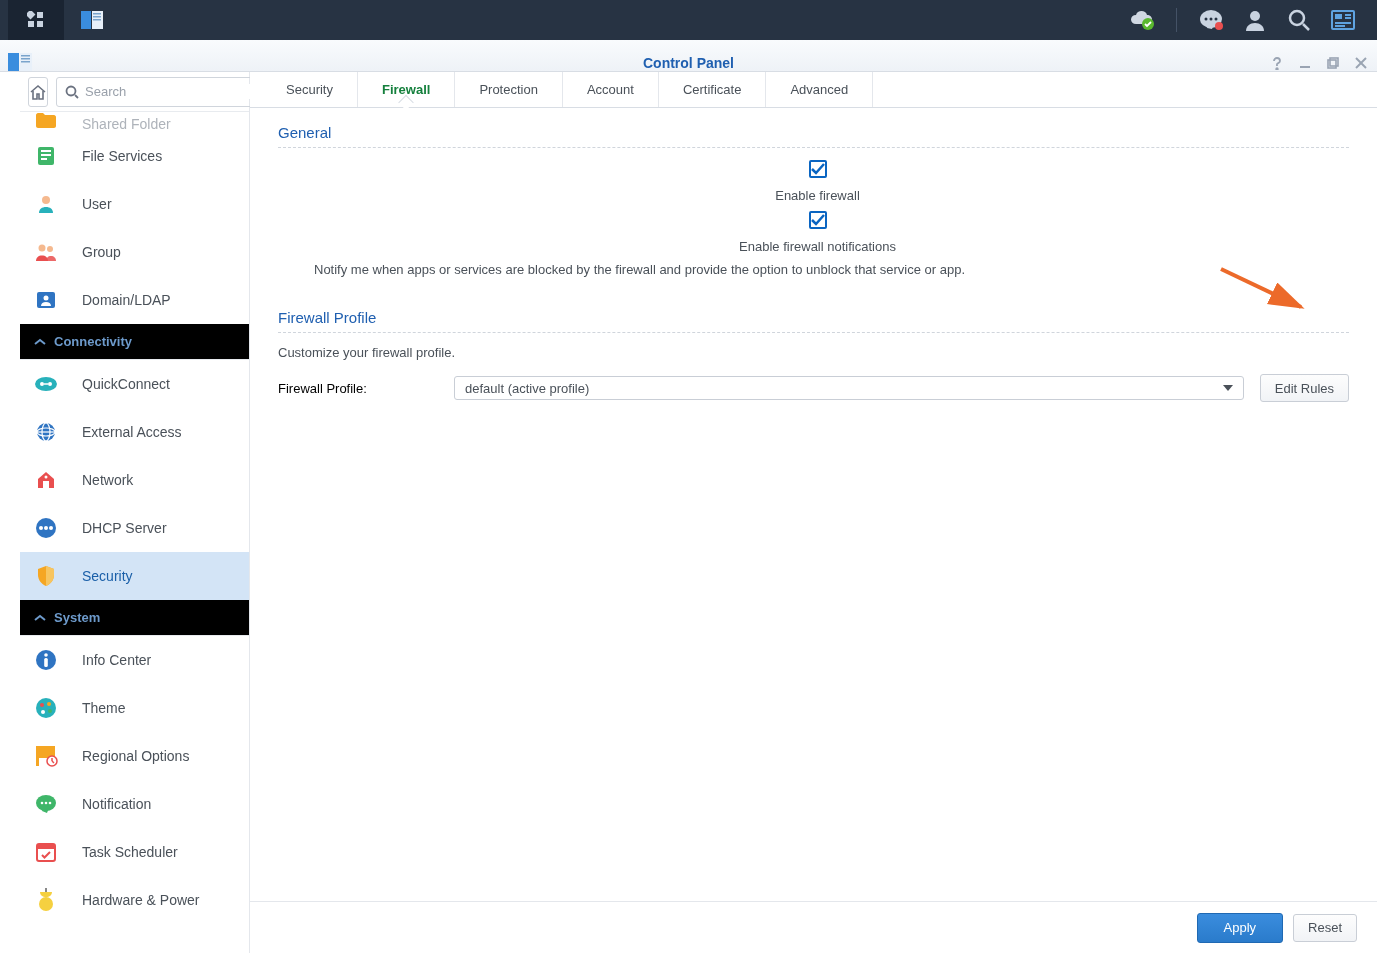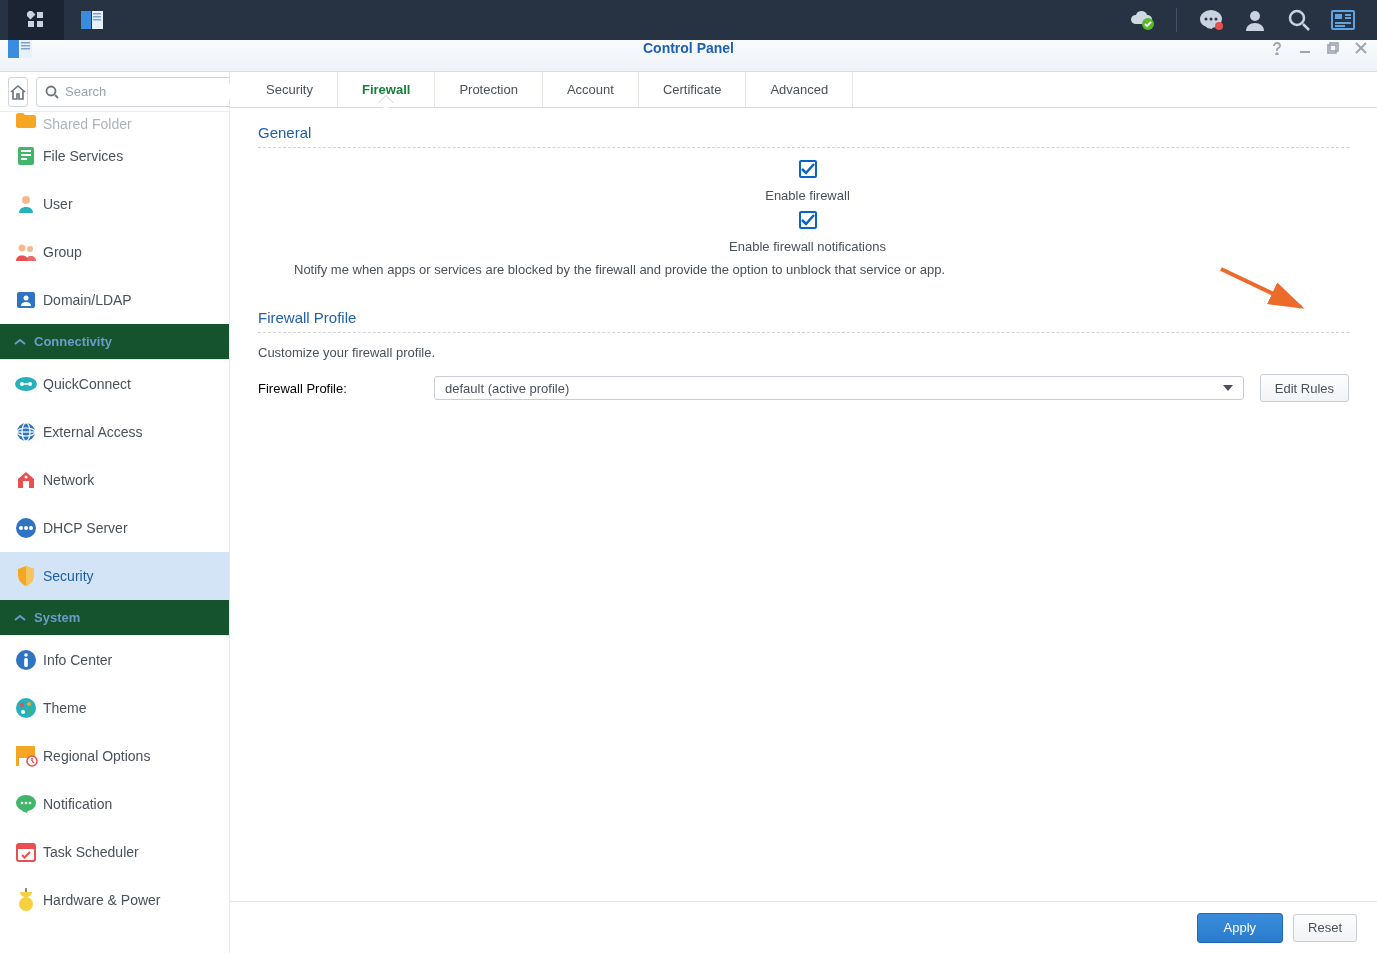--- a/index.html
+++ b/index.html
@@ -9,46 +9,46 @@
 .taskbar { height: 40px; background: #273343; display: flex; align-items: center; padding: 0 8px; }
 .taskbar-left { display: flex; align-items: center; gap: 0; }
 .taskbar-btn { width: 56px; height: 40px; display: flex; align-items: center; justify-content: center; cursor: pointer; }
 .taskbar-btn.main { background: #1a2432; }
 .taskbar-right { margin-left: auto; display: flex; align-items: center; gap: 16px; padding-right: 12px; }
 .taskbar-divider { width: 1px; height: 24px; background: #445266; margin: 0 4px; }
 .tray-icon { width: 28px; height: 28px; display: flex; align-items: center; justify-content: center; cursor: pointer; position: relative; }
 
 
 .window { position: absolute; left: 0; top: 40px; width: 1377px; height: 913px; background: #fff; display: flex; flex-direction: column; }
-.titlebar { height: 32px; background: linear-gradient(#f9fbfd, #eef2f7); border-bottom: 1px solid #d8dde4; display: flex; align-items: flex-start; padding: 0 8px; position: relative; }
+.titlebar { height: 32px; background: linear-gradient(#f9fbfd, #eef2f7); border-bottom: 1px solid #d8dde4; display: flex; align-items: flex-end; padding: 0 8px; position: relative; }
 .titlebar-left-icon { width: 24px; height: 18px; margin-right: 8px; }
 .titlebar-title { position: absolute; left: 50%; transform: translateX(-50%); color: #1f5fb0; font-weight: bold; font-size: 14px; }
 .titlebar-controls { margin-left: auto; display: flex; gap: 12px; }
 .titlebar-ctrl { width: 16px; height: 16px; cursor: pointer; color: #7a8599; display: flex; align-items: center; justify-content: center; }
 
 .window-body { flex: 1; display: flex; overflow: hidden; }
 
 
-.sidebar { width: 230px; border-right: 1px solid #e4e7ec; background: #fff; display: flex; flex-direction: column; }
+.sidebar { width: 230px; border-right: 1px solid #e4e7ec; background: #fff; display: flex; flex-direction: column; margin-left: 20px; }
 .sidebar-search { height: 40px; display: flex; align-items: center; padding: 0 8px; gap: 8px; border-bottom: 1px solid #e8ebef; }
 .home-btn { width: 32px; height: 30px; border: 1px solid #d0d5dc; border-radius: 3px; display: flex; align-items: center; justify-content: center; cursor: pointer; background: #fff; color: #666; }
 .search-box { flex: 1; height: 30px; border: 1px solid #d0d5dc; border-radius: 3px; display: flex; align-items: center; padding: 0 8px; gap: 6px; }
 .search-box input { border: none; outline: none; flex: 1; font-size: 13px; color: #333; }
 .search-box input::placeholder { color: #9aa1ab; }
 
 .sidebar-scroll { flex: 1; overflow-y: auto; position: relative; }
 .sidebar-scroll::-webkit-scrollbar { width: 10px; }
 .sidebar-scroll::-webkit-scrollbar-thumb { background: #cbd0d8; border-radius: 5px; }
 .sidebar-scroll::-webkit-scrollbar-track { background: #f5f7fa; }
 
-.sidebar-item { height: 48px; display: flex; align-items: center; padding: 0 14px; gap: 5px; cursor: pointer; color: #4a5159; font-size: 14px; }
+.sidebar-item { height: 48px; display: flex; align-items: center; padding: 0 14px; gap: 24px; cursor: pointer; color: #4a5159; font-size: 14px; }
 .sidebar-item.active { background: #d3e4f6; color: #1a5fa8; }
 .sidebar-item .icon-slot { width: 24px; height: 24px; display: flex; align-items: center; justify-content: center; flex-shrink: 0; }
 
-.sidebar-group { height: 36px; display: flex; align-items: center; padding: 0 14px; gap: 8px; cursor: pointer; color: #6d9acb; font-weight: bold; font-size: 13px; border-bottom: 1px solid #e8ebef; background: #14532d; }
+.sidebar-group { height: 36px; display: flex; align-items: center; padding: 0 14px; gap: 8px; cursor: pointer; color: #6d9acb; font-weight: bold; font-size: 13px; border-bottom: 1px solid #e8ebef; background: #000000; }
 .sidebar-group .chev { color: #6d9acb; }
 
 
 .content { flex: 1; display: flex; flex-direction: column; overflow: hidden; }
 .tabs { height: 36px; display: flex; border-bottom: 1px solid #d8dde4; padding-left: 12px; background: #fff; }
 .tab { padding: 0 24px; display: flex; align-items: center; font-size: 13px; color: #4a5159; cursor: pointer; border-right: 1px solid #e4e7ec; position: relative; }
 .tab.active { color: #15803d; font-weight: bold; }
 .tab.active::after { content: ''; position: absolute; left: 50%; bottom: -1px; width: 10px; height: 10px; background: #fff; border-left: 1px solid #d8dde4; border-top: 1px solid #d8dde4; transform: translateX(-50%) rotate(45deg); }
 
 .panel { flex: 1; padding: 16px 28px 0 28px; overflow: auto; position: relative; }

